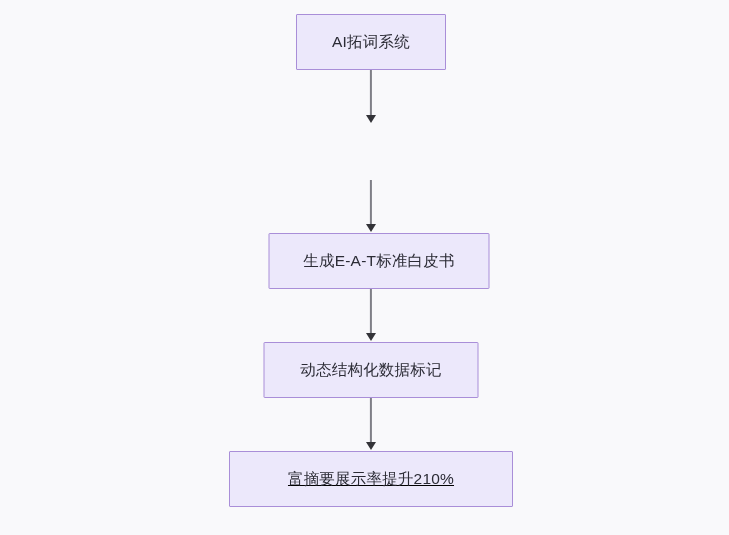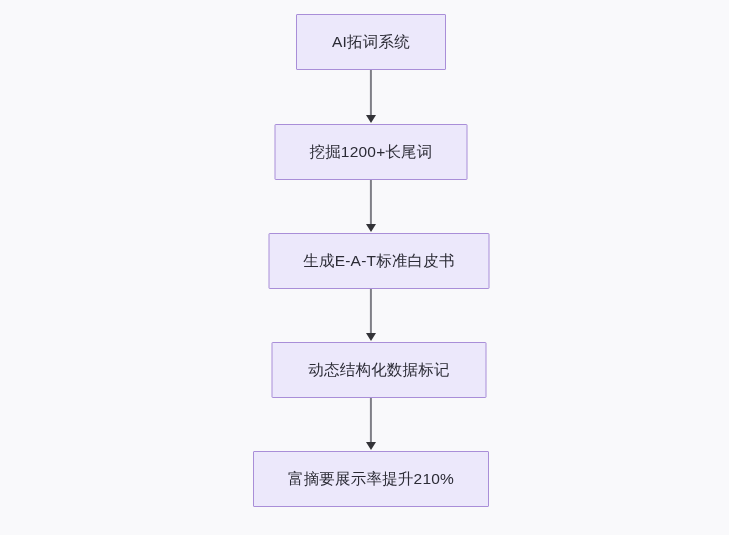--- a/index.html
+++ b/index.html
@@ -63,22 +63,22 @@
     height: 0;
     border-left: 5.5px solid transparent;
     border-right: 5.5px solid transparent;
     border-top: 8px solid #333338;
   }
 
   
   #node-0 { top: 14px;  width: 150px; }
   #node-1 { top: 124px; width: 193px; }
   #node-2 { top: 233px; width: 221px; margin-left: 8px; }
-  #node-3 { top: 342px; width: 215px; margin-left: 8px; }
-  #node-4 { top: 451px; width: 236px; }
+  #node-3 { top: 342px; width: 215px; }
+  #node-4 { top: 451px; width: 284px; text-decoration: underline; }
 
   
   #edge-0 { top: 70px;  height: 54px; }
   #edge-0 .edge-line { height: 46px; }
   #edge-0 .edge-head { top: 45px; }
 
   #edge-1 { top: 180px; height: 53px; }
   #edge-1 .edge-line { height: 45px; }
   #edge-1 .edge-head { top: 44px; }
 
@@ -97,23 +97,20 @@
 
   <div class="node" id="node-0">
     <span class="node-label">AI拓词系统</span>
   </div>
 
   <div class="edge" id="edge-0">
     <div class="edge-line"></div>
     <div class="edge-head"></div>
   </div>
 
-  <div class="node" id="node-1">
-    <span class="node-label">挖掘1200+长尾词</span>
-  </div>
 
   <div class="edge" id="edge-1">
     <div class="edge-line"></div>
     <div class="edge-head"></div>
   </div>
 
   <div class="node" id="node-2">
     <span class="node-label">生成E-A-T标准白皮书</span>
   </div>
 

